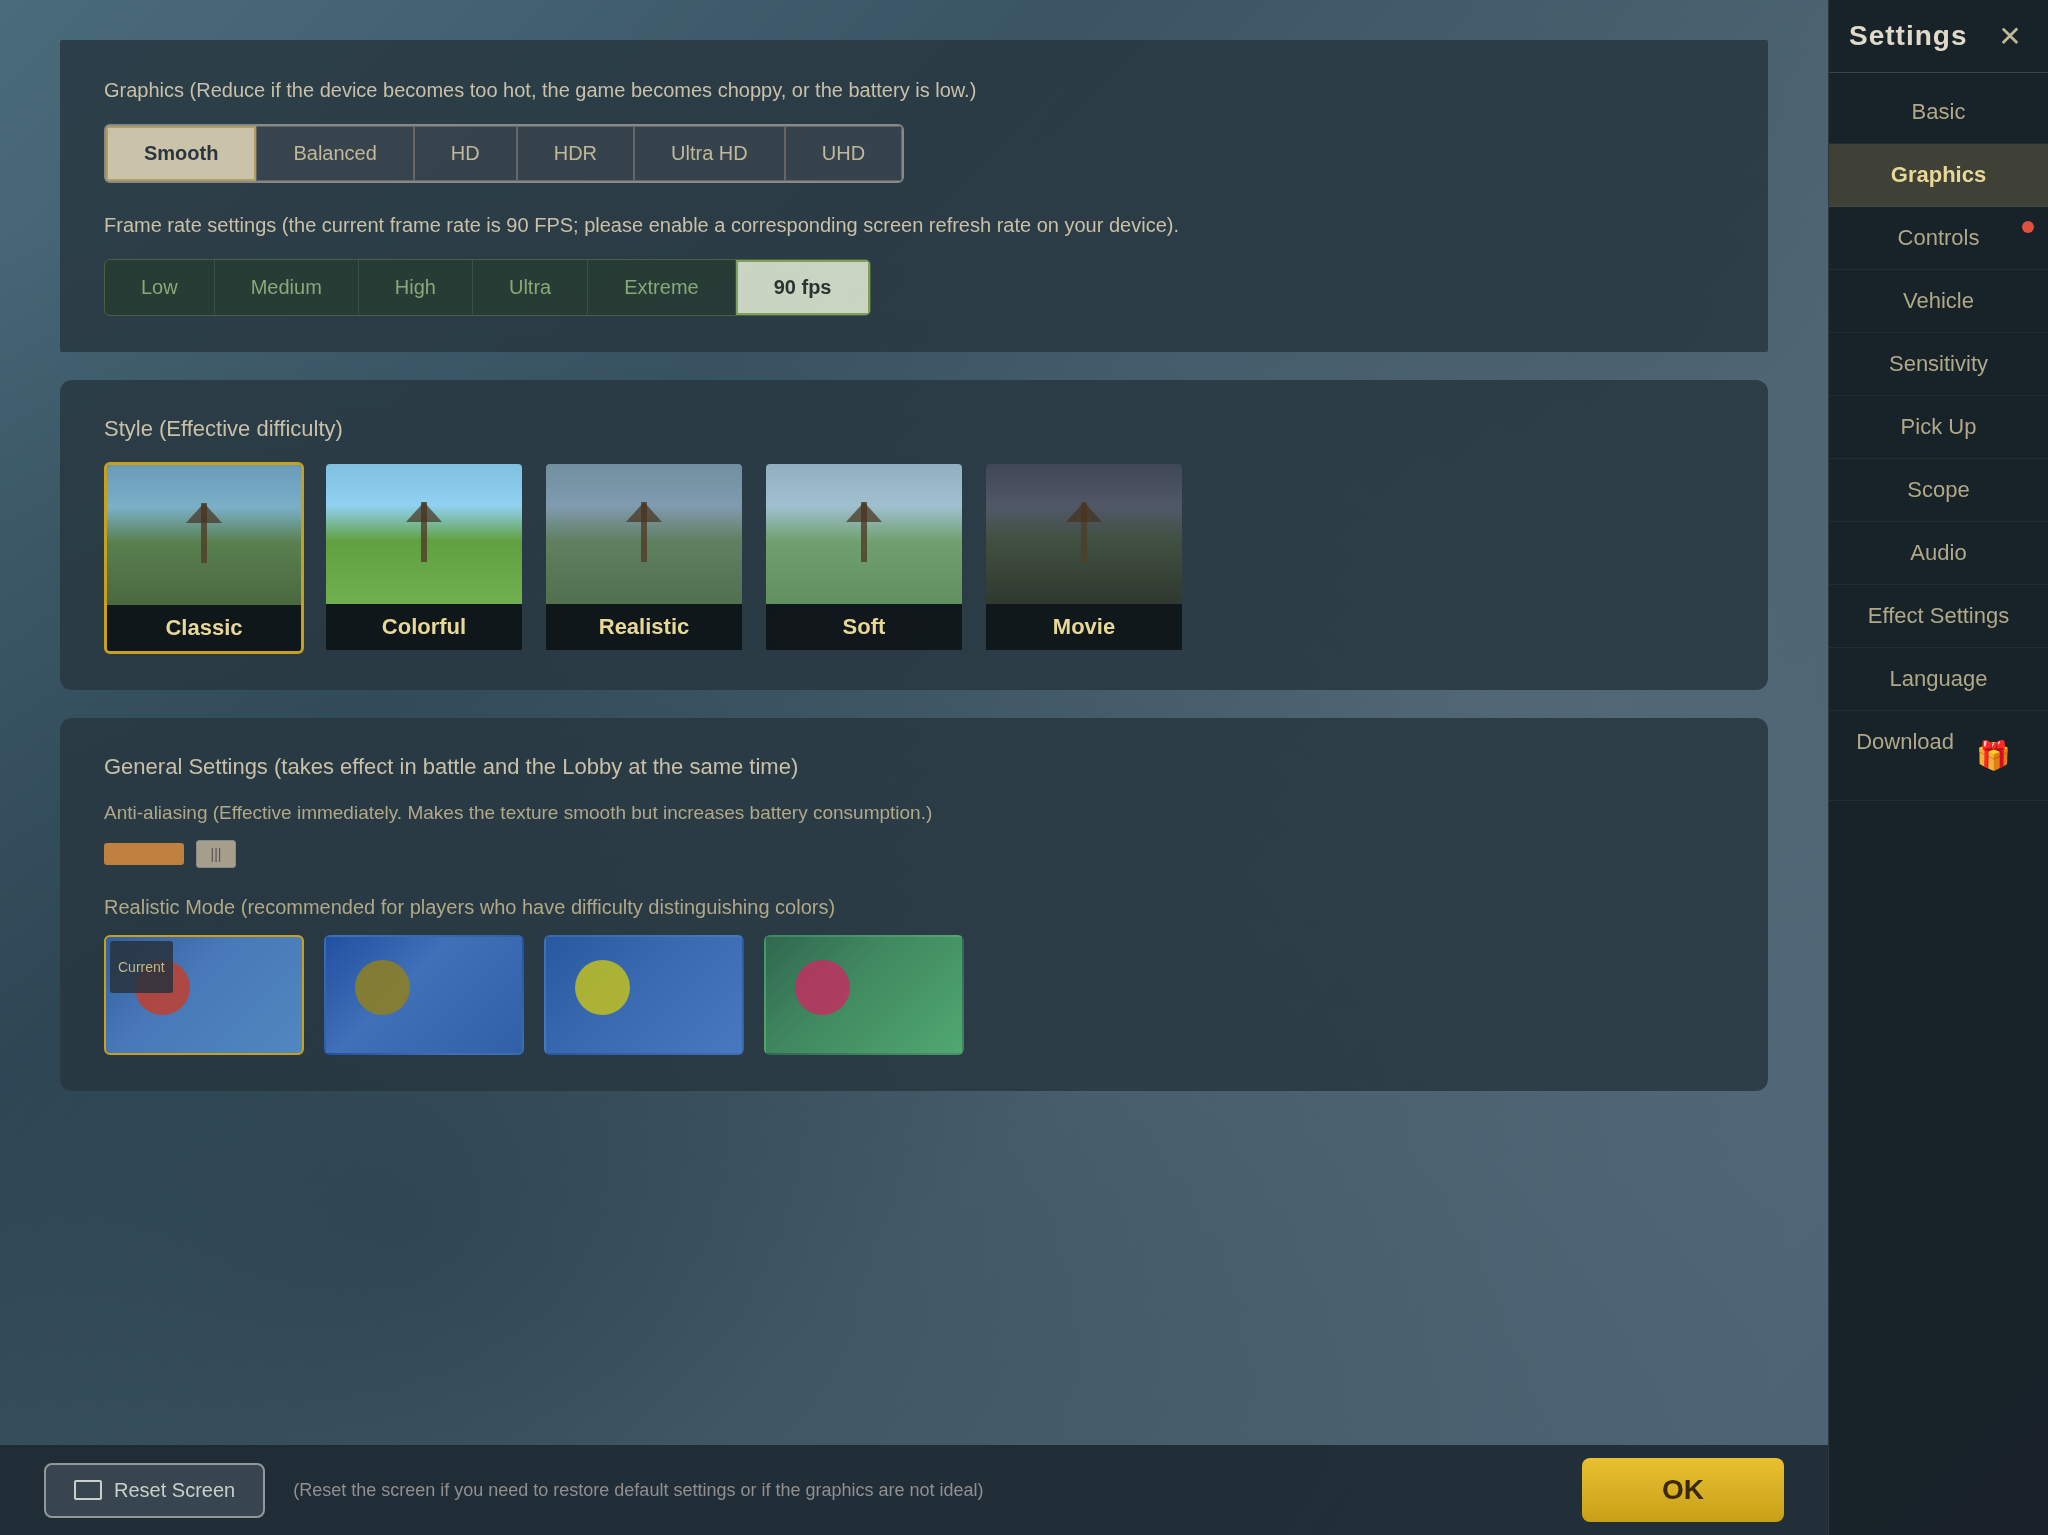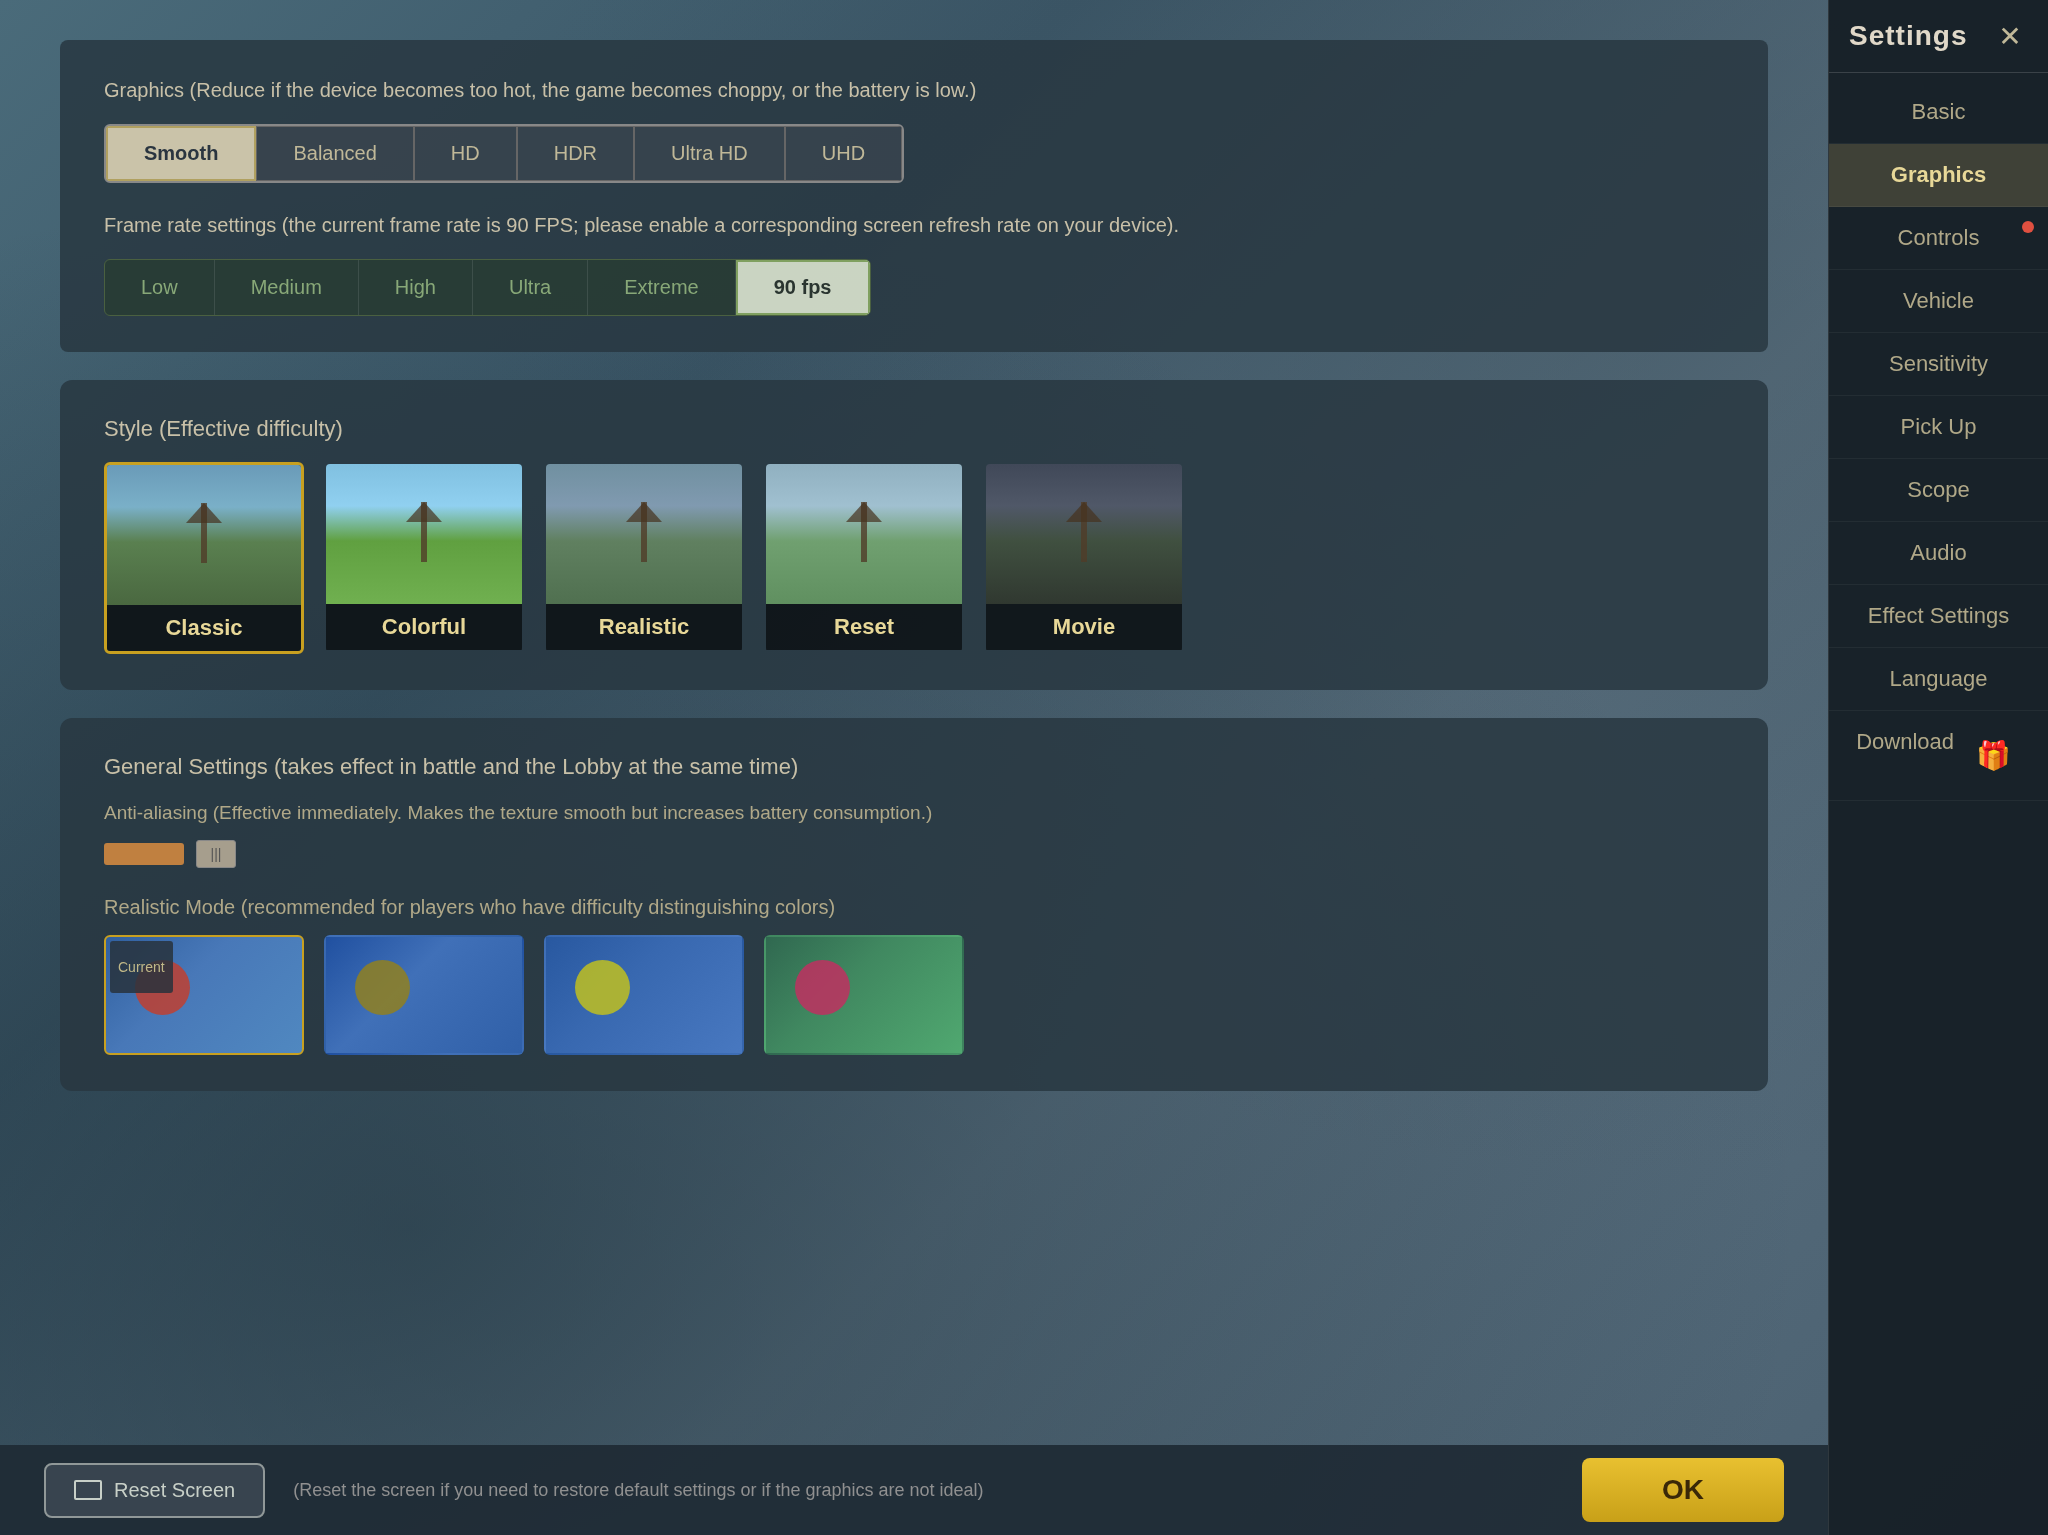--- a/index.html
+++ b/index.html
@@ -115,21 +115,21 @@
     .content-area {
       flex: 1;
       margin-right: 220px;
       padding: 40px 60px;
       overflow-y: auto;
       height: 100%;
     }
 
     .settings-panel {
       background: rgba(40, 55, 65, 0.85);
-      border-radius: 8px;
+      border-radius: 2px;
       padding: 36px 44px;
       margin-bottom: 28px;
     }
 
     .section-label {
       color: #c8c0a8;
       font-size: 20px;
       margin-bottom: 20px;
       line-height: 1.4;
     }
@@ -546,21 +546,21 @@
           <div class="style-card-image landscape-realistic">
             <div class="landscape-tower"></div>
           </div>
           <div class="style-card-label">Realistic</div>
         </div>
 
         <div class="style-card">
           <div class="style-card-image landscape-soft">
             <div class="landscape-tower"></div>
           </div>
-          <div class="style-card-label">Reset</div>
+          <div class="style-card-label">Soft</div>
         </div>
 
         <div class="style-card">
           <div class="style-card-image landscape-movie">
             <div class="landscape-tower"></div>
           </div>
           <div class="style-card-label">Movie</div>
         </div>
 
       </div>

